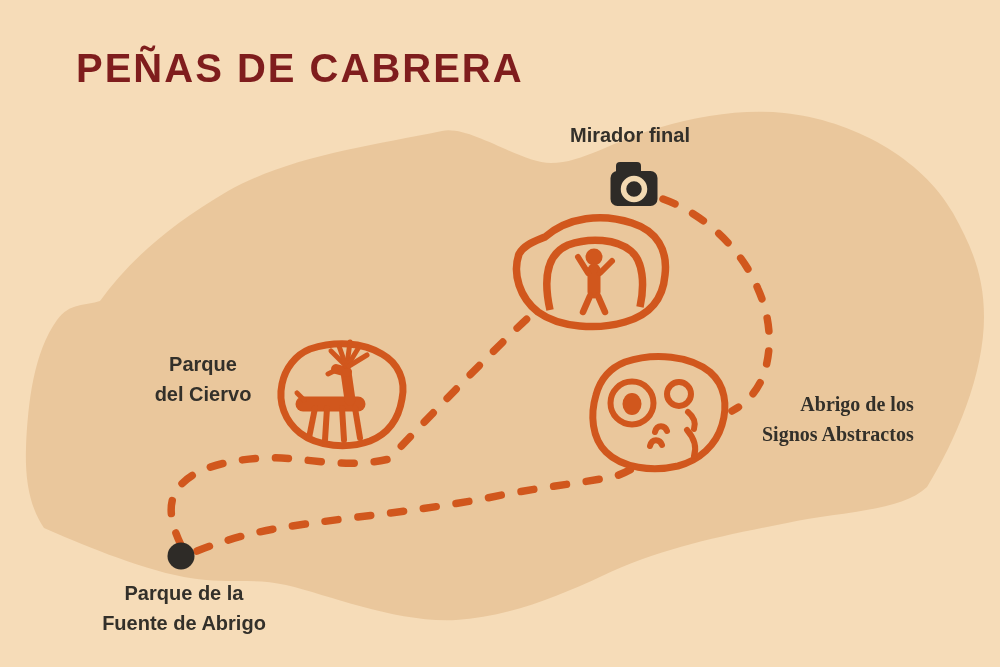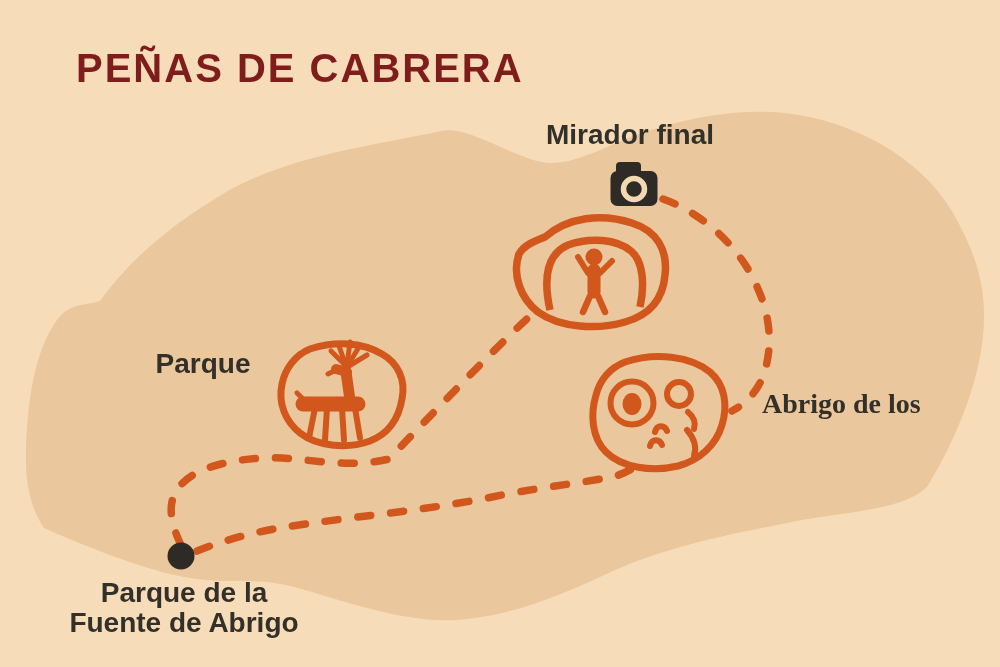--- a/index.html
+++ b/index.html
@@ -6,21 +6,21 @@
   .stage{
     position:relative;width:1000px;height:667px;overflow:hidden;
     background:#f6dcb8;
     font-family:"Liberation Sans","DejaVu Sans",sans-serif;
     color:#33302a;
   }
   .stage svg{position:absolute;left:0;top:0;}
   .label{
     position:absolute;
     font-weight:bold;
-    font-size:28px;
+    font-size:20px;
     line-height:30px;
     color:#33302a;
     white-space:nowrap;
     text-align:center;
   }
   .label.center{transform:translateX(-50%);}
   .label.leftalign{text-align:right;font-family:Liberation Serif, serif;}
   .label div{display:block;}
   .title{
     position:absolute;left:76px;top:46px;
@@ -148,24 +148,26 @@
 
   <div class="label center" style="left:630px;top:120px;">
     <div>Mirador final</div>
   </div>
 
   <div class="label center" style="left:400px;top:227px;">
   </div>
 
   <div class="label center" style="left:203px;top:349px;">
     <div>Parque</div>
+    <div>del Ciervo</div>
   </div>
 
   <div class="label leftalign" style="left:762px;top:389px;">
     <div>Abrigo de los</div>
+    <div>Signos Abstractos</div>
   </div>
 
   <div class="label center" style="left:184px;top:578px;text-align:center;">
     <div>Parque de la</div>
     <div>Fuente de Abrigo</div>
   </div>
 
 </div>
 
 </body></html>

